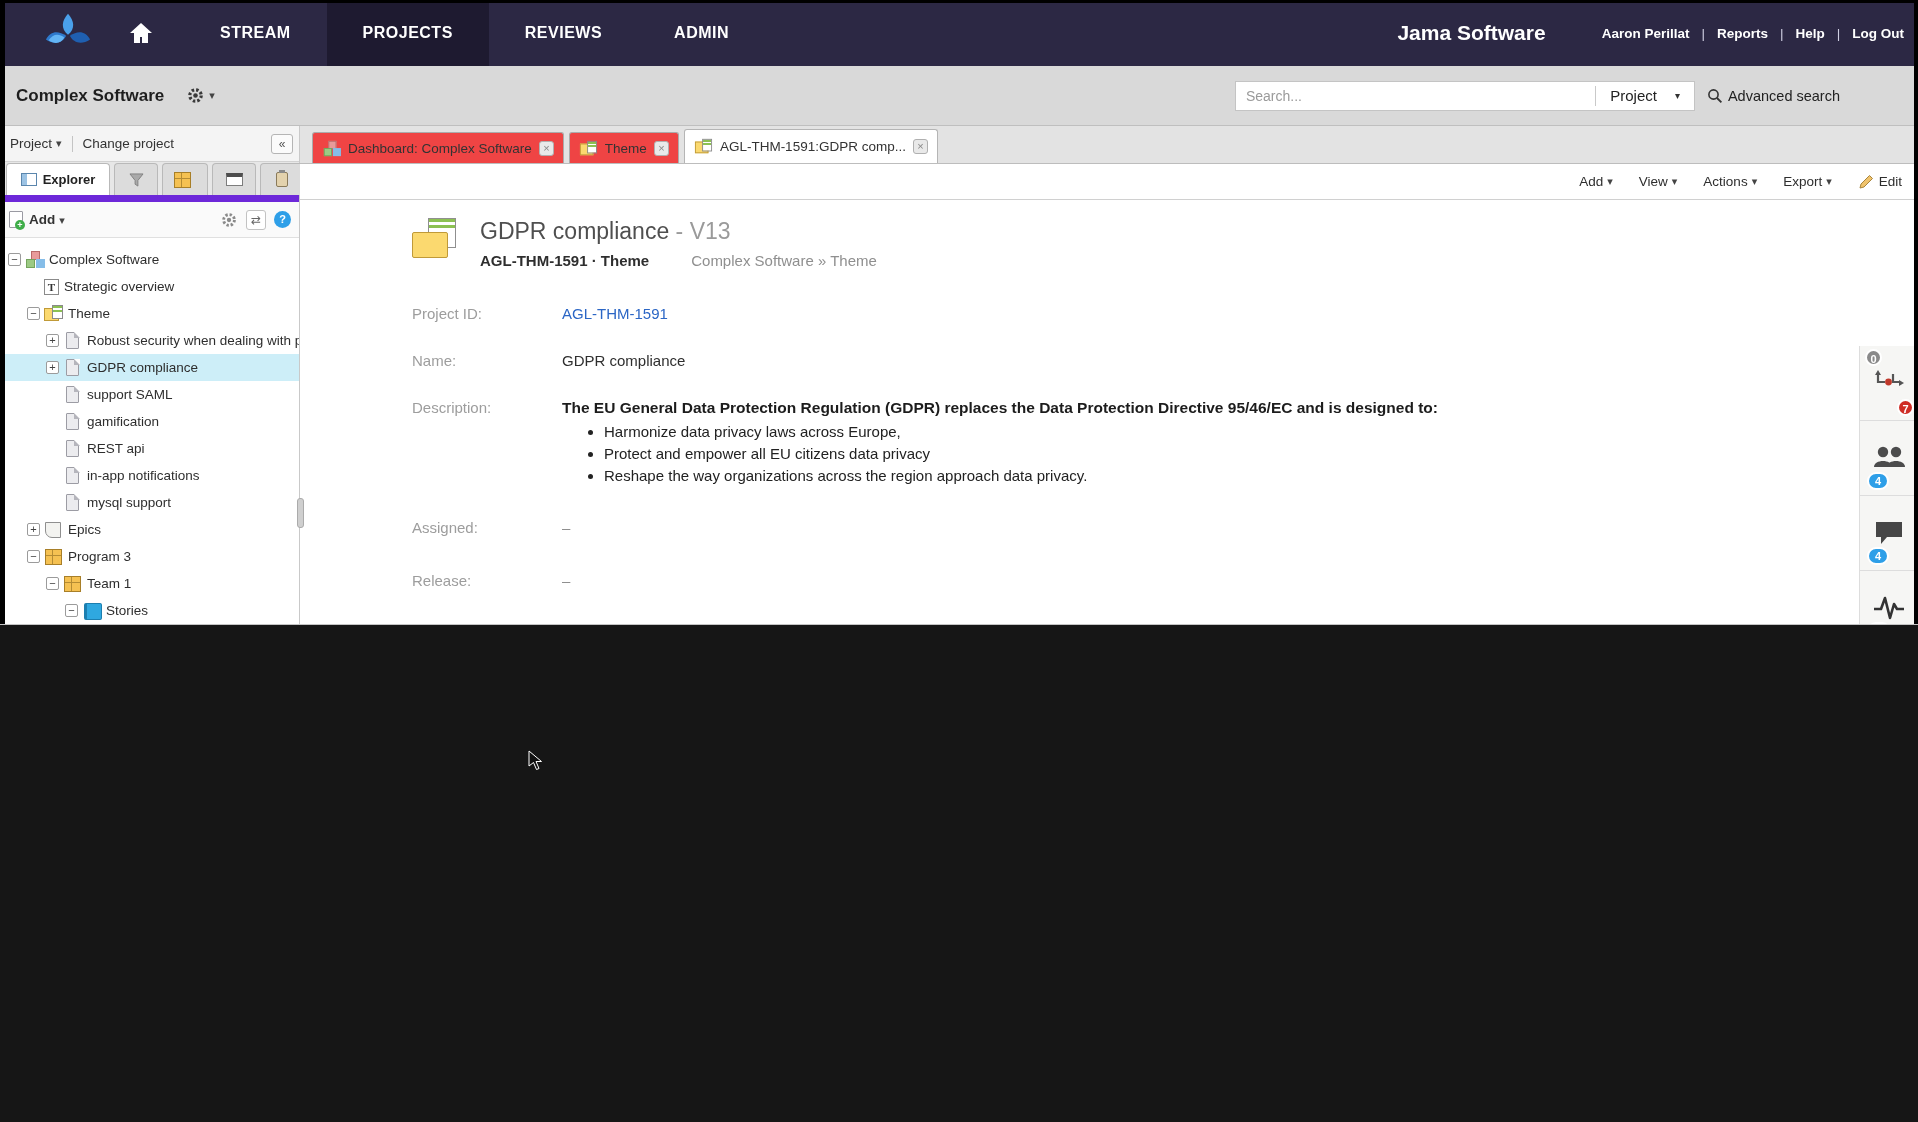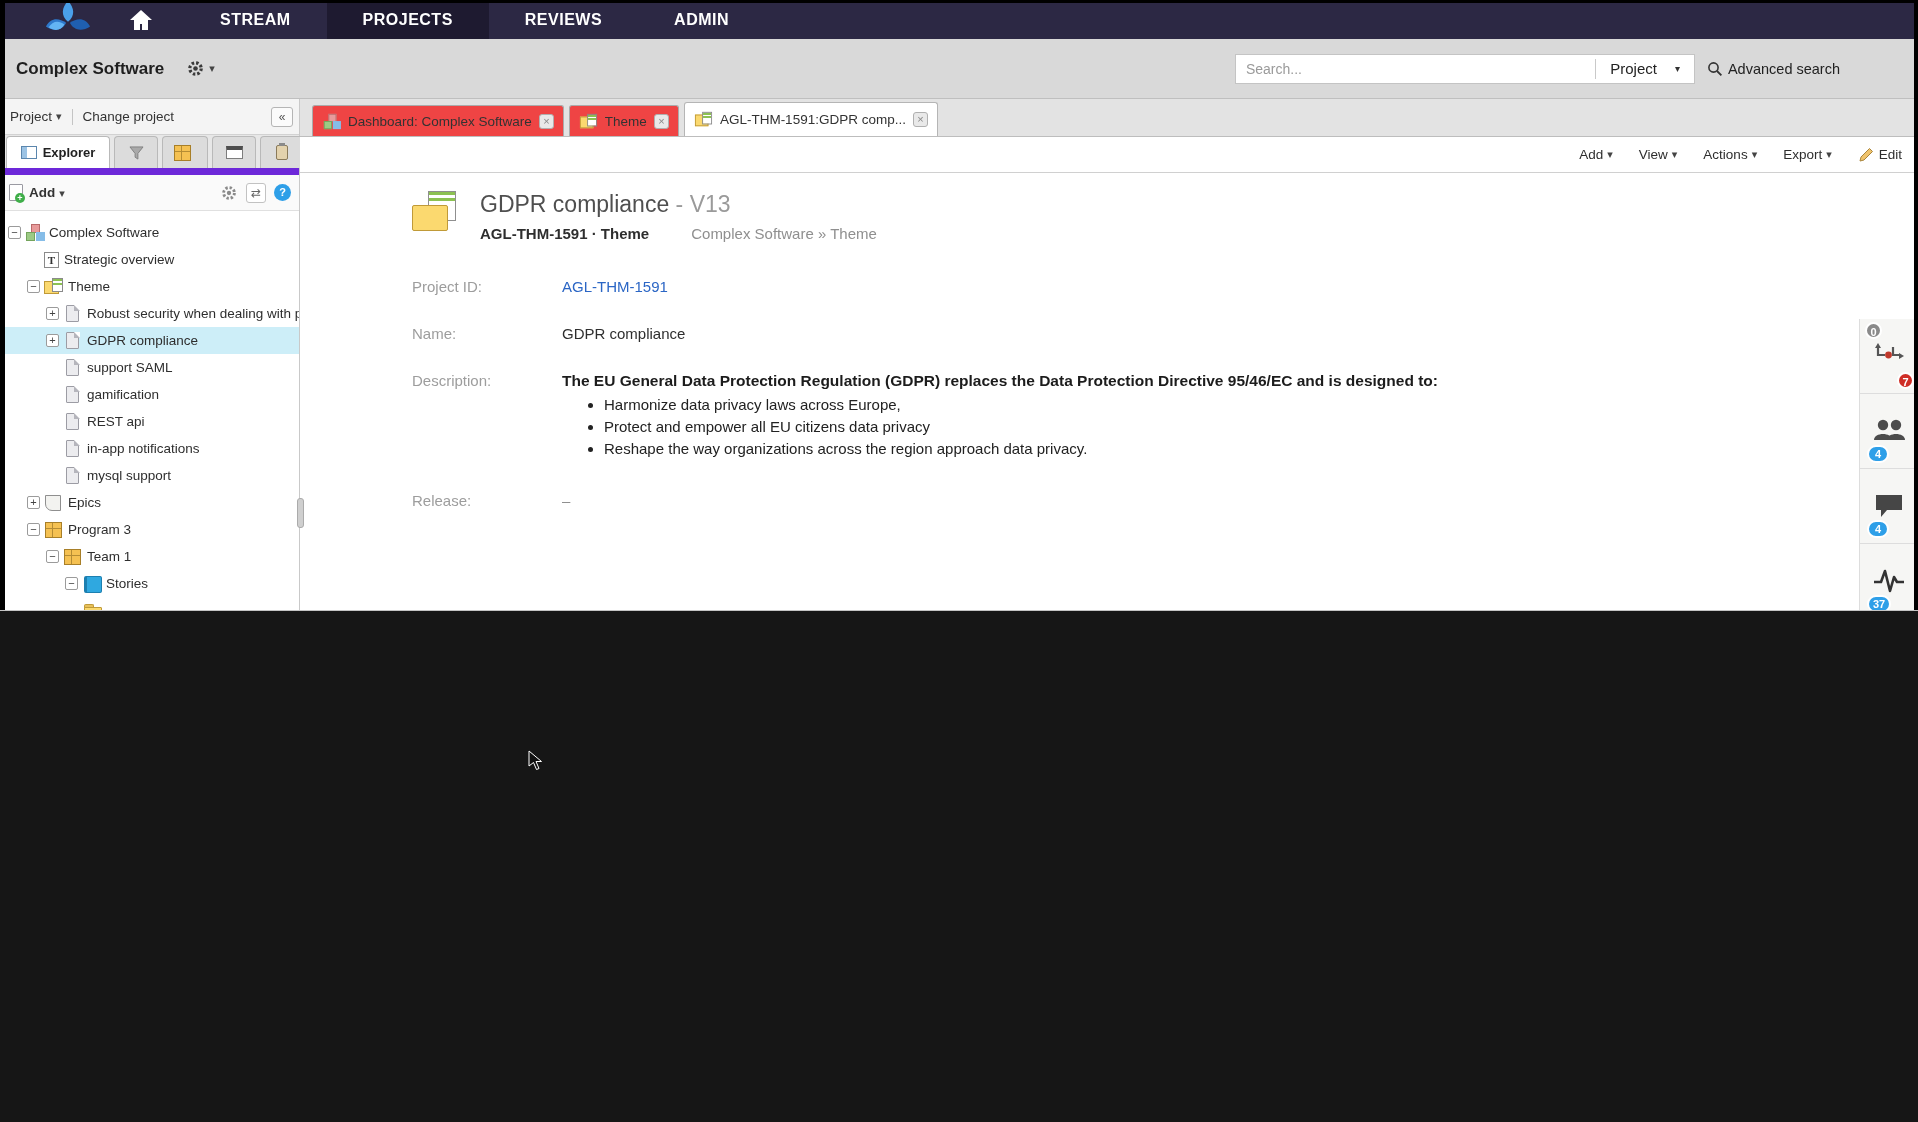--- a/index.html
+++ b/index.html
@@ -6,21 +6,21 @@
   html,body{width:1918px;height:1122px;overflow:hidden}
   body{font-family:"Liberation Sans","DejaVu Sans",sans-serif;background:#fff;position:relative}
   .screen{position:absolute;inset:0;display:flex;flex-direction:column}
   .edge{position:absolute;background:#000;z-index:60}
   .edge.top{left:0;top:0;right:0;height:3px}
   .edge.left{left:0;top:0;bottom:0;width:5px}
   .edge.right{right:0;top:0;bottom:0;width:4px}
   .edge.bottom{left:0;bottom:0;right:0;height:7px;background:#161616}
 
   
-  .topnav{height:39px;background:#2c2844;display:flex;align-items:center;color:#fff;flex:none}
+  .topnav{height:66px;background:#2c2844;display:flex;align-items:center;color:#fff;flex:none}
   .logo{margin-left:40px;width:56px;height:46px}
   .homebtn{margin-left:28px;width:34px;height:34px;display:flex;align-items:center;justify-content:center;cursor:pointer}
   .navitems{display:flex;align-items:stretch;height:100%;margin-left:26px}
   .navitem{display:flex;align-items:center;padding:0 36px;font-size:16px;font-weight:bold;letter-spacing:.5px;cursor:pointer}
   .navitem.active{background:#1e1a30}
   .navright{margin-left:auto;display:flex;align-items:center;margin-right:14px}
   .brand{font-size:21px;font-weight:bold;margin-right:56px}
   .userlinks{display:flex;align-items:center;font-size:13.5px;font-weight:bold}
   .userlinks>span{cursor:pointer}
   .userlinks>span+span::before{content:"|";margin:0 12px;color:#cfcfe2;font-weight:normal;cursor:default}
@@ -169,20 +169,29 @@
       <svg width="24" height="22" viewBox="0 0 24 22">
           <path d="M12 1 L1 11 h4 v10 h6 v-6 h2 v6 h6 v-10 h4 z" fill="#fff"></path>
         </svg>
     </div>
     <nav class="navitems">
       <div class="navitem">STREAM</div>
       <div class="navitem active">PROJECTS</div>
       <div class="navitem">REVIEWS</div>
       <div class="navitem">ADMIN</div>
     </nav>
+    <div class="navright">
+      <span class="brand">Jama Software</span>
+      <span class="userlinks">
+        <span>Aaron Perillat</span>
+        <span>Reports</span>
+        <span>Help</span>
+        <span>Log Out</span>
+      </span>
+    </div>
   </header>
 
   <div class="projbar">
     <span class="projtitle">Complex Software</span>
     <span class="projgear drop">
       <svg width="19" height="19" viewBox="0 0 20 20">
           <circle cx="10" cy="10" r="6" fill="none" stroke="#3a3a3a" stroke-width="3.4" stroke-dasharray="2.6 2.1"></circle>
           <circle cx="10" cy="10" r="2.4" fill="#3a3a3a"></circle>
         </svg>
     </span>
@@ -377,20 +386,24 @@
             <div class="fval">
               <div class="desc-h">The EU General Data Protection Regulation (GDPR) replaces the Data Protection Directive 95/46/EC and is designed to:</div>
               <ul>
                 <li>Harmonize data privacy laws across Europe,</li>
                 <li>Protect and empower all EU citizens data privacy</li>
                 <li>Reshape the way organizations across the region approach data privacy.</li>
               </ul>
             </div>
           </div>
           <div class="frow small">
+              <span class="flabel">Assigned:</span>
+              <span class="fval" style="color:#8f8f8f">–</span>
+            </div>
+          <div class="frow small">
               <span class="flabel">Release:</span>
               <span class="fval" style="color:#8f8f8f">–</span>
             </div>
         </div>
 
         <div class="rail">
           <div class="railcell">
             <svg width="34" height="30" viewBox="0 0 34 30">
                 <g stroke="#555" stroke-width="2.2" fill="none">
                   <path d="M6 6 v8 h7"></path>

